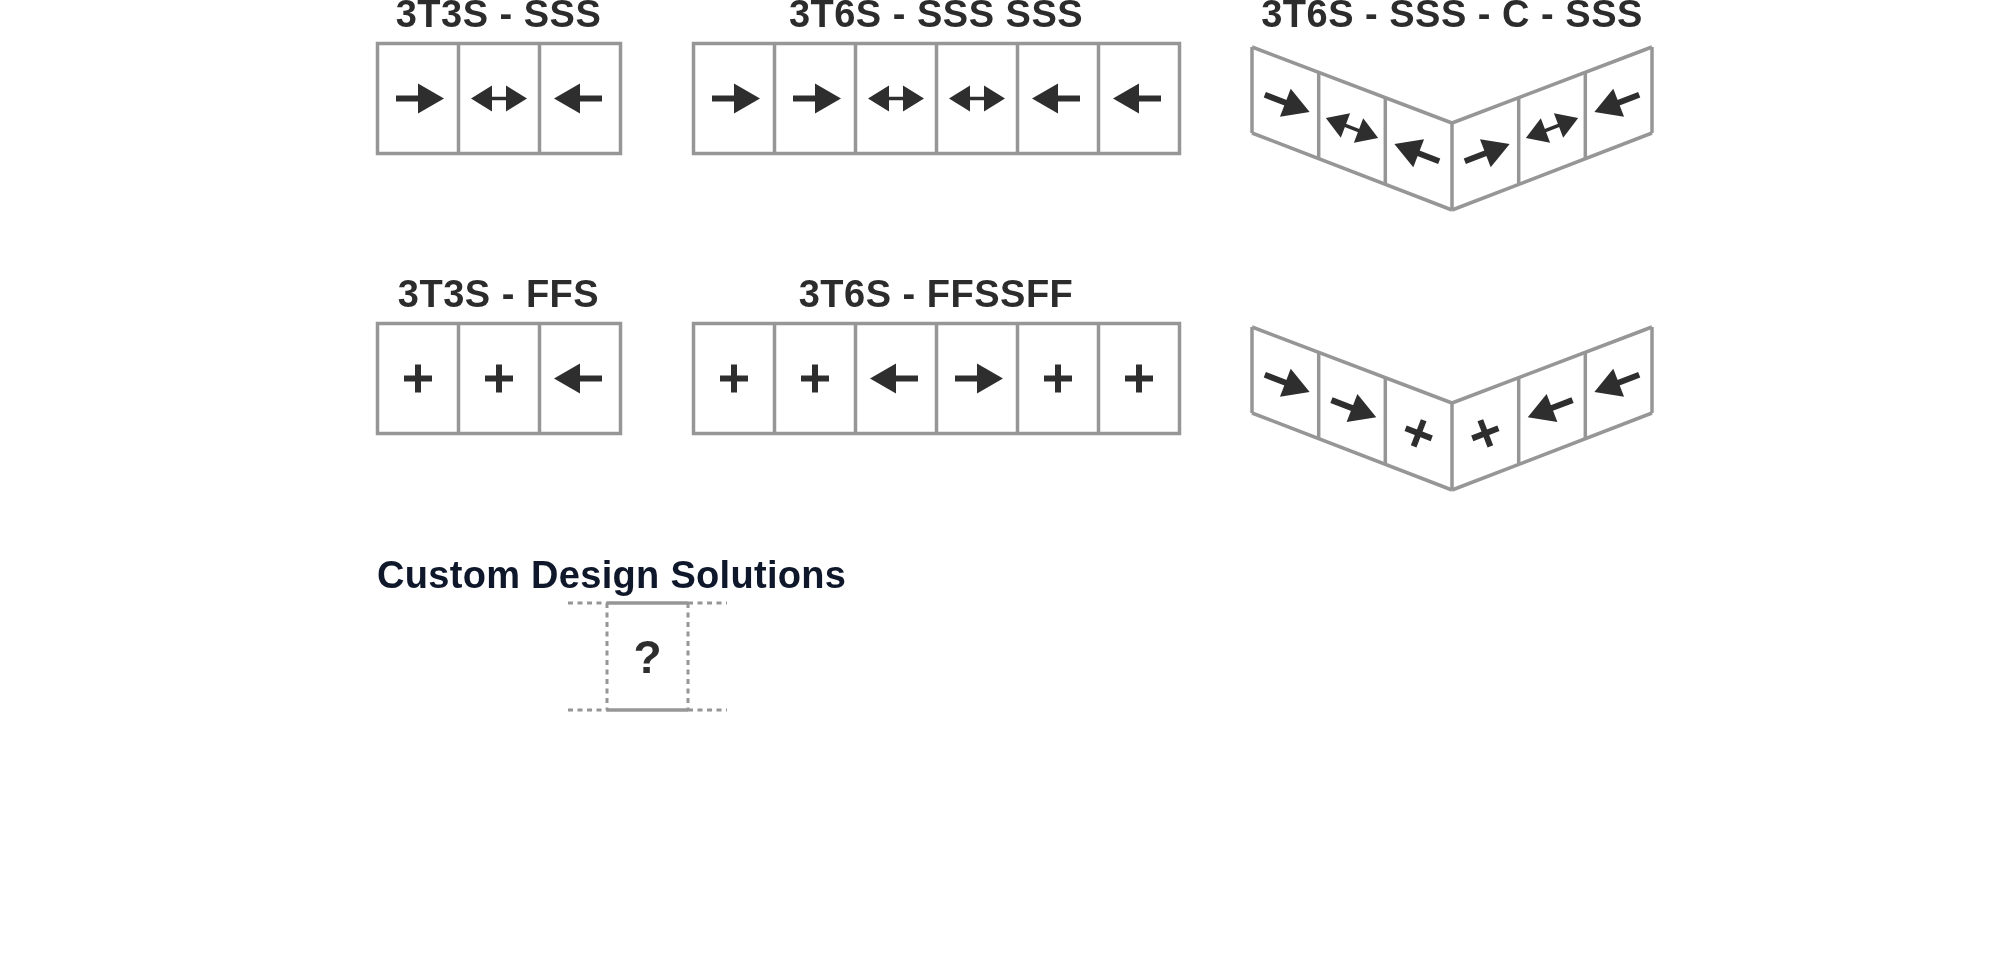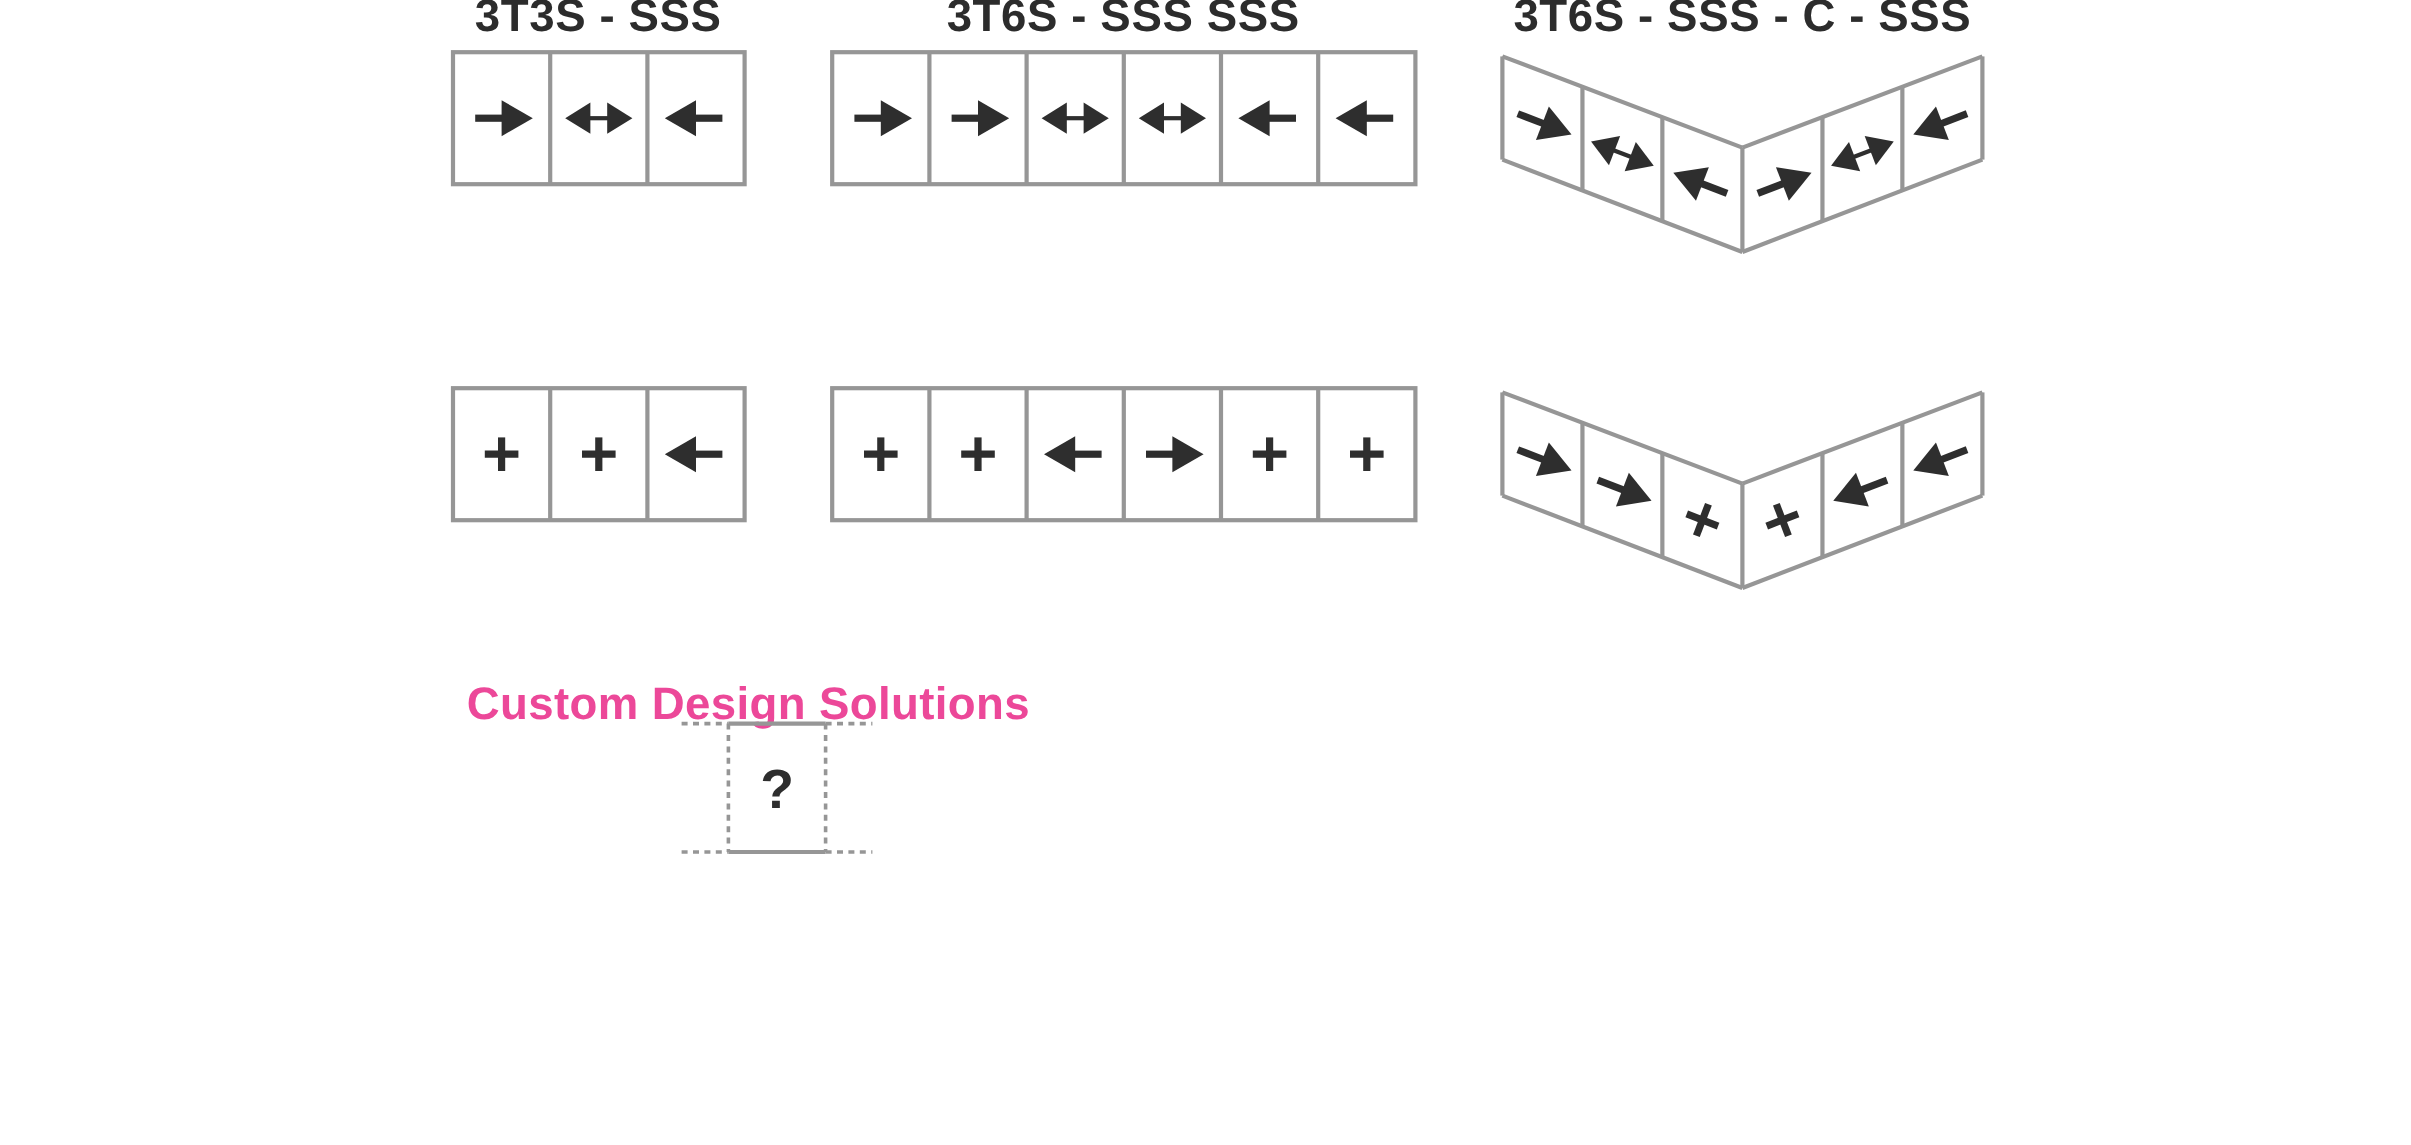--- a/index.html
+++ b/index.html
@@ -11,23 +11,23 @@
   .canvas{position:absolute;left:12px;top:0;width:2009px;height:954px;}
   .diagram{position:absolute;}
   .dtitle{
     position:absolute;top:-7px;left:0;width:100%;margin:0;
     text-align:center;font-size:38px;line-height:42px;font-weight:700;
     letter-spacing:.5px;color:#2c2c2c;white-space:nowrap;
   }
   .art{position:absolute;}
   .custom-sec{position:absolute;left:365px;top:544px;width:620px;height:210px;}
   .ctitle{
-    position:absolute;left:0;top:10px;margin:12px;
+    position:absolute;left:0;top:10px;margin:0;
     font-size:38px;line-height:42px;font-weight:600;letter-spacing:.3px;
-    color:#ec4899;white-space:nowrap;
+    color:#0f172a;white-space:nowrap;
   }
   svg{display:block;overflow:visible;}
 </style>
 </head>
 <body>
 
 <main class="canvas">
 
   <section class="diagram" style="left:365px;top:0;width:243px;height:175px">
     <h2 class="dtitle">3T3S - SSS</h2>
@@ -132,20 +132,21 @@
           </g>
           <g transform="translate(366.675,62.6635) rotate(-21)">
             <line x1="22" y1="0" x2="-3" y2="0" stroke="#2e2e2e" stroke-width="6"></line>
             <polygon points="0,-15 0,15 -26,0" fill="#2e2e2e"></polygon>
           </g>
         </svg>
       </div>
   </section>
 
   <section class="diagram" style="left:365px;top:280px;width:243px;height:175px">
+    <h2 class="dtitle">3T3S - FFS</h2>
     <div class="art" style="left: -3.5px; top: 39.5px;">
         <svg width="250" height="117" viewBox="-3.5 -3.5 250 117">
           <rect x="0" y="0" width="243" height="110" fill="none" stroke="#969696" stroke-width="3.5"></rect>
           <line x1="81" y1="0" x2="81" y2="110" stroke="#969696" stroke-width="3.5"></line>
           <line x1="162" y1="0" x2="162" y2="110" stroke="#969696" stroke-width="3.5"></line>
           <g transform="translate(40.5,55)">
             <line x1="-14" y1="0" x2="14" y2="0" stroke="#2e2e2e" stroke-width="6"></line>
             <line x1="0" y1="-14" x2="0" y2="14" stroke="#2e2e2e" stroke-width="6"></line>
           </g>
           <g transform="translate(121.5,55)">
@@ -154,20 +155,21 @@
           </g>
           <g transform="translate(202.5,55)">
             <line x1="22" y1="0" x2="-3" y2="0" stroke="#2e2e2e" stroke-width="6"></line>
             <polygon points="0,-15 0,15 -26,0" fill="#2e2e2e"></polygon>
           </g>
         </svg>
       </div>
   </section>
 
   <section class="diagram" style="left:681px;top:280px;width:486px;height:175px">
+    <h2 class="dtitle">3T6S - FFSSFF</h2>
     <div class="art" style="left: -3.5px; top: 39.5px;">
         <svg width="493" height="117" viewBox="-3.5 -3.5 493 117">
           <rect x="0" y="0" width="486" height="110" fill="none" stroke="#969696" stroke-width="3.5"></rect>
           <line x1="81" y1="0" x2="81" y2="110" stroke="#969696" stroke-width="3.5"></line>
           <line x1="162" y1="0" x2="162" y2="110" stroke="#969696" stroke-width="3.5"></line>
           <line x1="243" y1="0" x2="243" y2="110" stroke="#969696" stroke-width="3.5"></line>
           <line x1="324" y1="0" x2="324" y2="110" stroke="#969696" stroke-width="3.5"></line>
           <line x1="405" y1="0" x2="405" y2="110" stroke="#969696" stroke-width="3.5"></line>
           <g transform="translate(40.5,55)">
             <line x1="-14" y1="0" x2="14" y2="0" stroke="#2e2e2e" stroke-width="6"></line>

